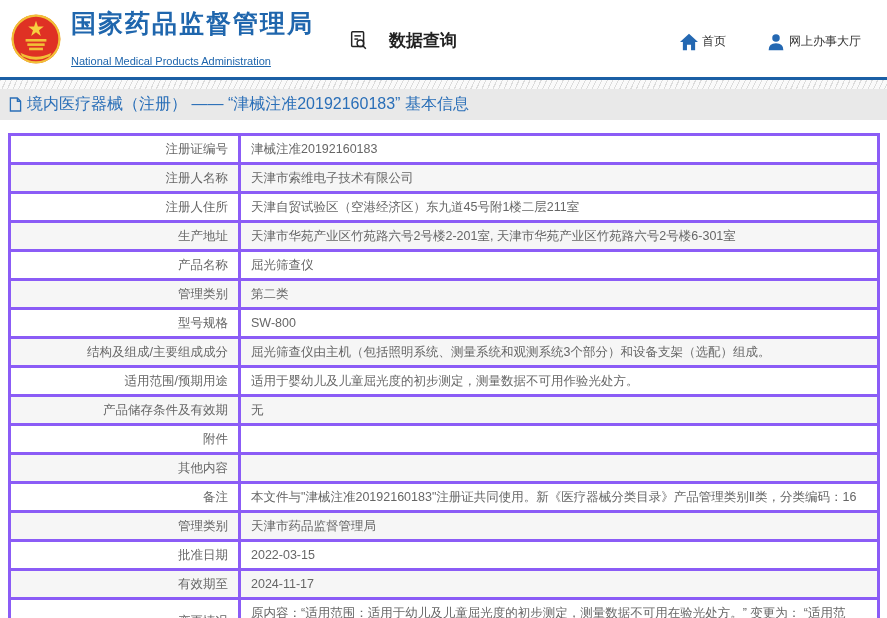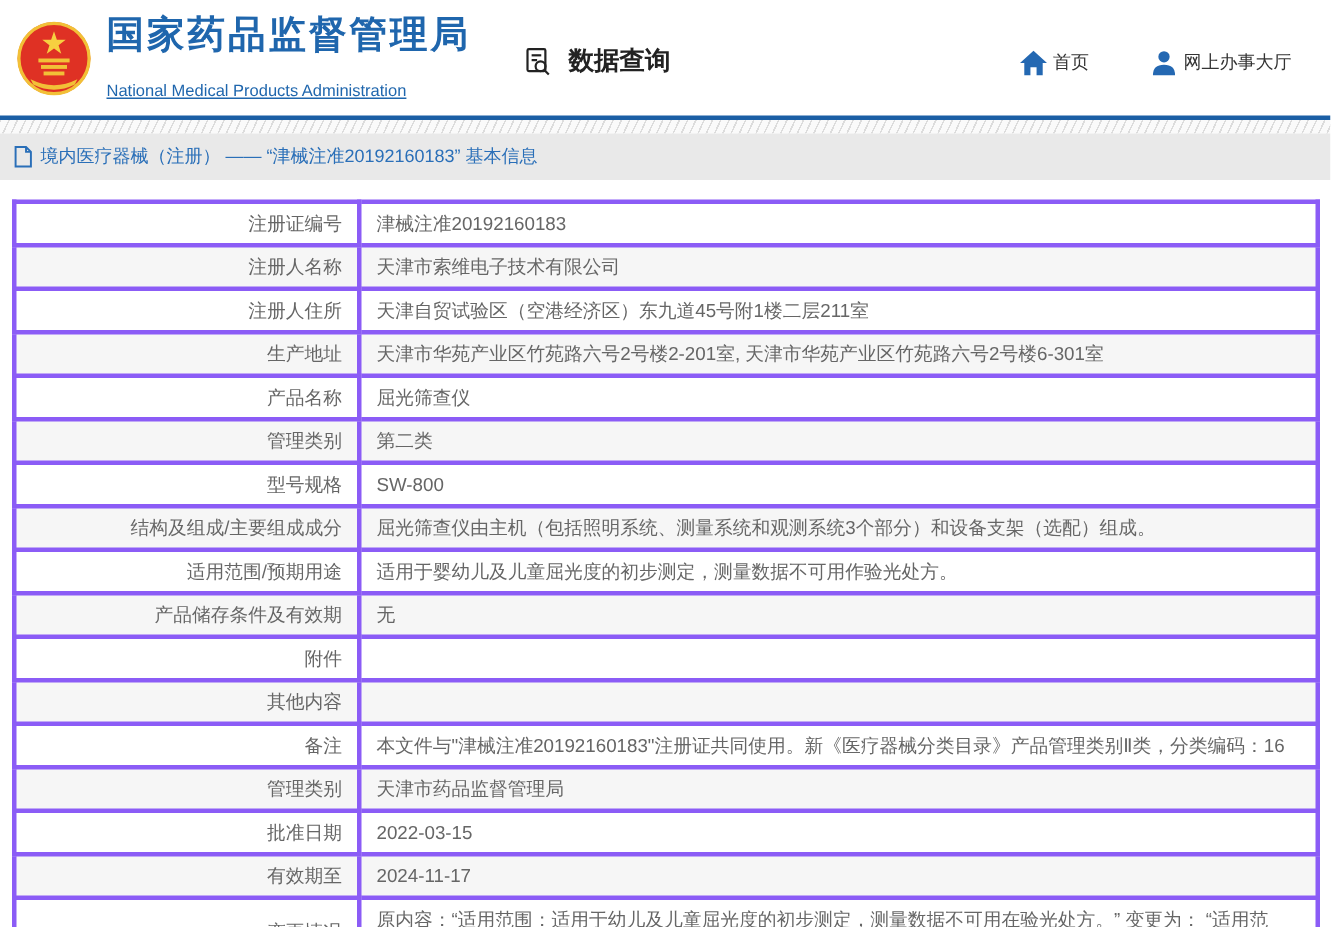--- a/index.html
+++ b/index.html
@@ -6,34 +6,34 @@
   html, body { width: 887px; height: 618px; overflow: hidden; background: #fff;
     font-family: "Liberation Sans", "DejaVu Sans", sans-serif; }
 
   
   .header { display: flex; align-items: center; height: 77px; background: #fff; padding: 0 26px 0 10px; }
   .logo { display: flex; align-items: center; gap: 9px; cursor: pointer; }
   .emblem { width: 52px; height: 52px; }
   .logo-title { color: #1f66ad; display: flex; flex-direction: column; }
   .title-cn { font-size: 25px; font-weight: bold; letter-spacing: 2px; line-height: 1.1; }
   .title-en { font-size: 11px; margin-top: 17px; text-decoration: underline; }
-  .data-query { display: flex; align-items: flex-end; gap: 9px; margin-left: 34px;
+  .data-query { display: flex; align-items: flex-start; gap: 19px; margin-left: 34px;
     font-size: 17px; color: #222; font-weight: 600; cursor: pointer; margin-top: 4px; }
   .spacer { flex: 1; }
   .top-nav { display: flex; gap: 40px; margin-top: 6px; }
   .nav-item { display: flex; flex-direction: row; align-items: center; gap: 3px;
     font-size: 12px; color: #333; cursor: pointer; }
   .nav-item svg { display: block; }
 
   .blue-line { height: 3px; background: #1b5fa5; }
   .hatch { height: 9px; background: repeating-linear-gradient(115deg, #dcdcdc 0 1px, #fafafa 1px 5px); }
 
   
   .breadcrumb { height: 31px; background: #e9e9e9; display: flex; align-items: center;
-    padding: 0 9px; color: #2a6fb8; font-size: 12px; gap: 5px; margin-bottom: 13px; }
+    padding: 0 9px; color: #2a6fb8; font-size: 16px; gap: 5px; margin-bottom: 13px; }
 
   
   .info-table { width: 872px; margin: 0 7px 0 8px; border-collapse: collapse; table-layout: fixed; }
   .info-table td { border: 3px solid #8b5cf6; font-size: 12.5px; color: #666;
     padding: 5px 10px; line-height: 16px; vertical-align: middle; word-break: break-all; }
   .info-table tr { background: #fff; }
   .info-table tr:nth-child(even) { background: #f6f6f6; }
   .label-cell { width: 230px; text-align: right; }
   .bulb { display: inline-block; vertical-align: -1px; margin-right: 2px; }
   .detail-link { color: #4a90d9; text-decoration: none; cursor: pointer; }

